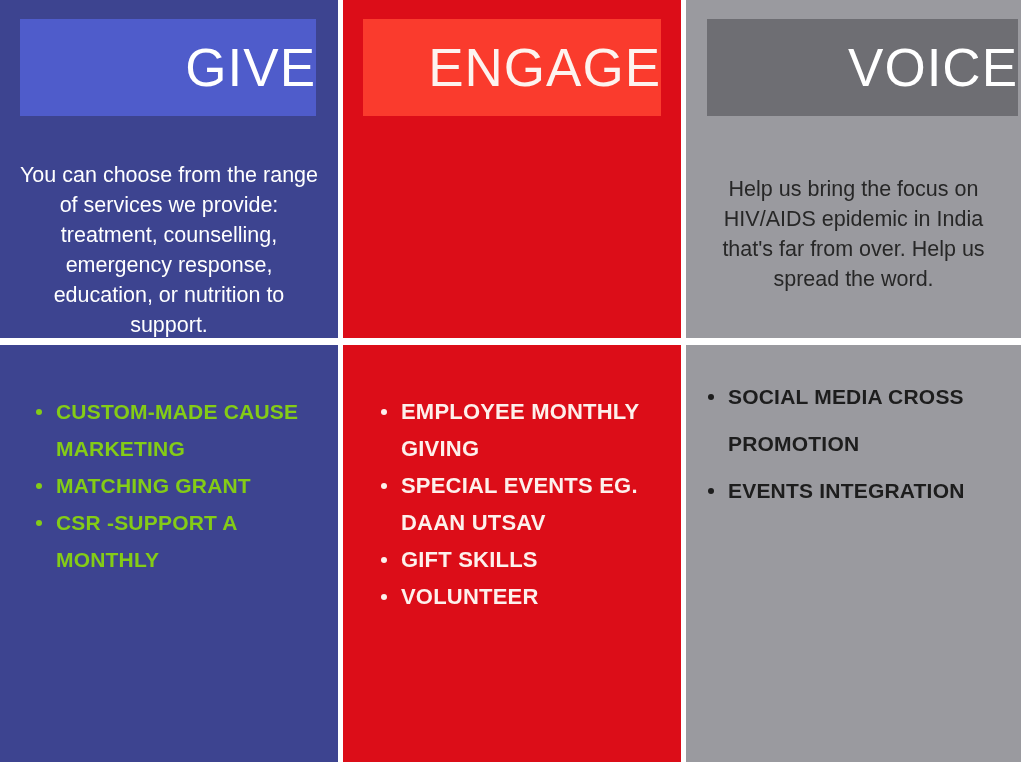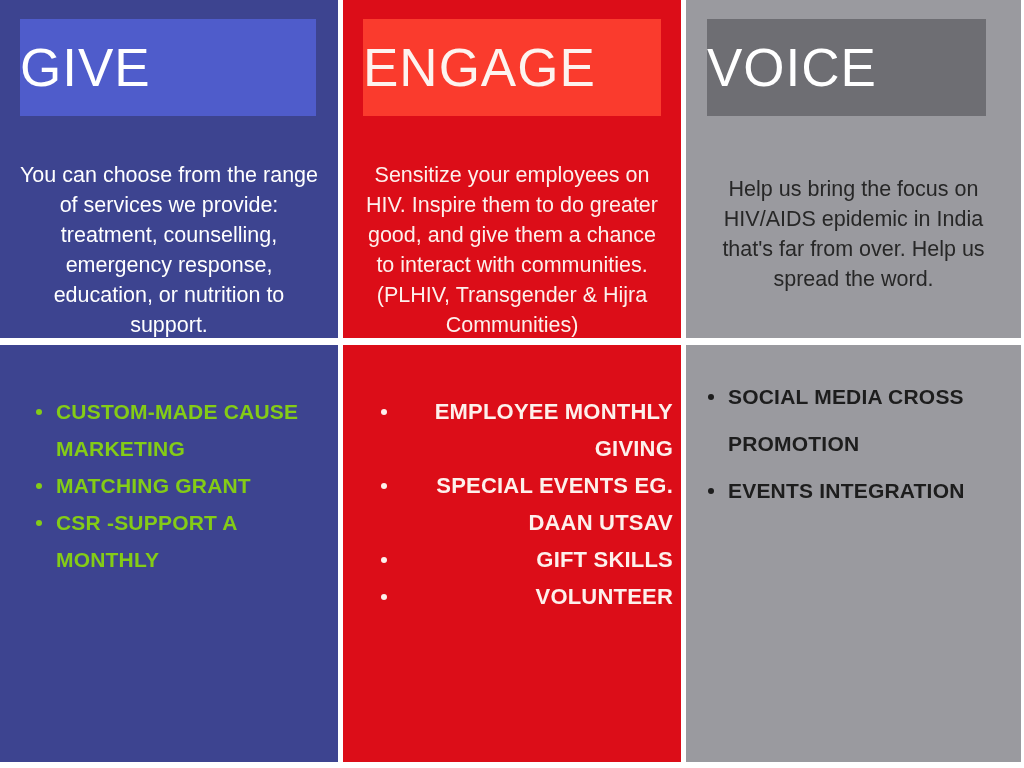--- a/index.html
+++ b/index.html
@@ -45,21 +45,21 @@
   .give   .panel { background: #3d4490; }
   .engage .panel { background: #dc0d18; }
   .voice  .panel { background: #9a9a9f; }
 
   
   .chip {
     position: absolute;
     top: 19px;
     display: flex;
     align-items: center;
-    justify-content: flex-start;
+    justify-content: flex-end;
     box-sizing: border-box;
   }
   .chip-title {
     font-size: 53px;
     font-weight: 400;
     letter-spacing: 1px;
     line-height: 1;
     white-space: nowrap;
   }
   .give .chip {
@@ -68,21 +68,21 @@
   }
   .give .chip-title { color: #ffffff; }
 
   .engage .chip {
     left: 20px; width: 298px; height: 97px;
     background: #fa3b2d;
   }
   .engage .chip-title { color: #fdf3ef; }
 
   .voice .chip {
-    left: 21px; width: 279px; height: 97px;
+    left: 21px; width: 311px; height: 97px;
     background: #6e6e73;
   }
   .voice .chip-title { color: #ffffff; }
 
   
   .desc {
     position: absolute;
     left: 14px;
     right: 14px;
     text-align: center;
@@ -109,21 +109,21 @@
 
   .bullet {
     position: relative;
     padding-left: 26px;
     font-size: 21px;
     font-weight: bold;
     line-height: 37px;
     letter-spacing: 0.2px;
   }
   .give   .bullet { color: #84cc16; }
-  .engage .bullet { color: #fdf0ec; font-size: 22px; text-align: right; }
+  .engage .bullet { color: #fdf0ec; font-size: 22px; }
   .voice  .bullet { color: #1d1d1d; line-height: 47px; }
 
   .bullet::before {
     content: "";
     position: absolute;
     left: 6px;
     top: 16px;
     width: 6px;
     height: 6px;
     border-radius: 50%;
@@ -165,21 +165,20 @@
     </div>
 
   </div>
 
   <div class="col col-engage engage">
 
     <div class="panel panel-top">
       <div class="chip">
         <span class="chip-title">ENGAGE</span>
       </div>
-      <p class="desc">Sensitize your employees on HIV. Inspire them to do greater good, and give them a chance to interact with communities. (PLHIV, Transgender &amp; Hijra Communities)</p>
     </div>
 
     <div class="panel panel-bottom">
       <ul class="bullets">
         <li class="bullet">EMPLOYEE MONTHLY GIVING</li>
         <li class="bullet">SPECIAL EVENTS  EG. DAAN UTSAV</li>
         <li class="bullet">GIFT SKILLS</li>
         <li class="bullet">VOLUNTEER</li>
       </ul>
     </div>

